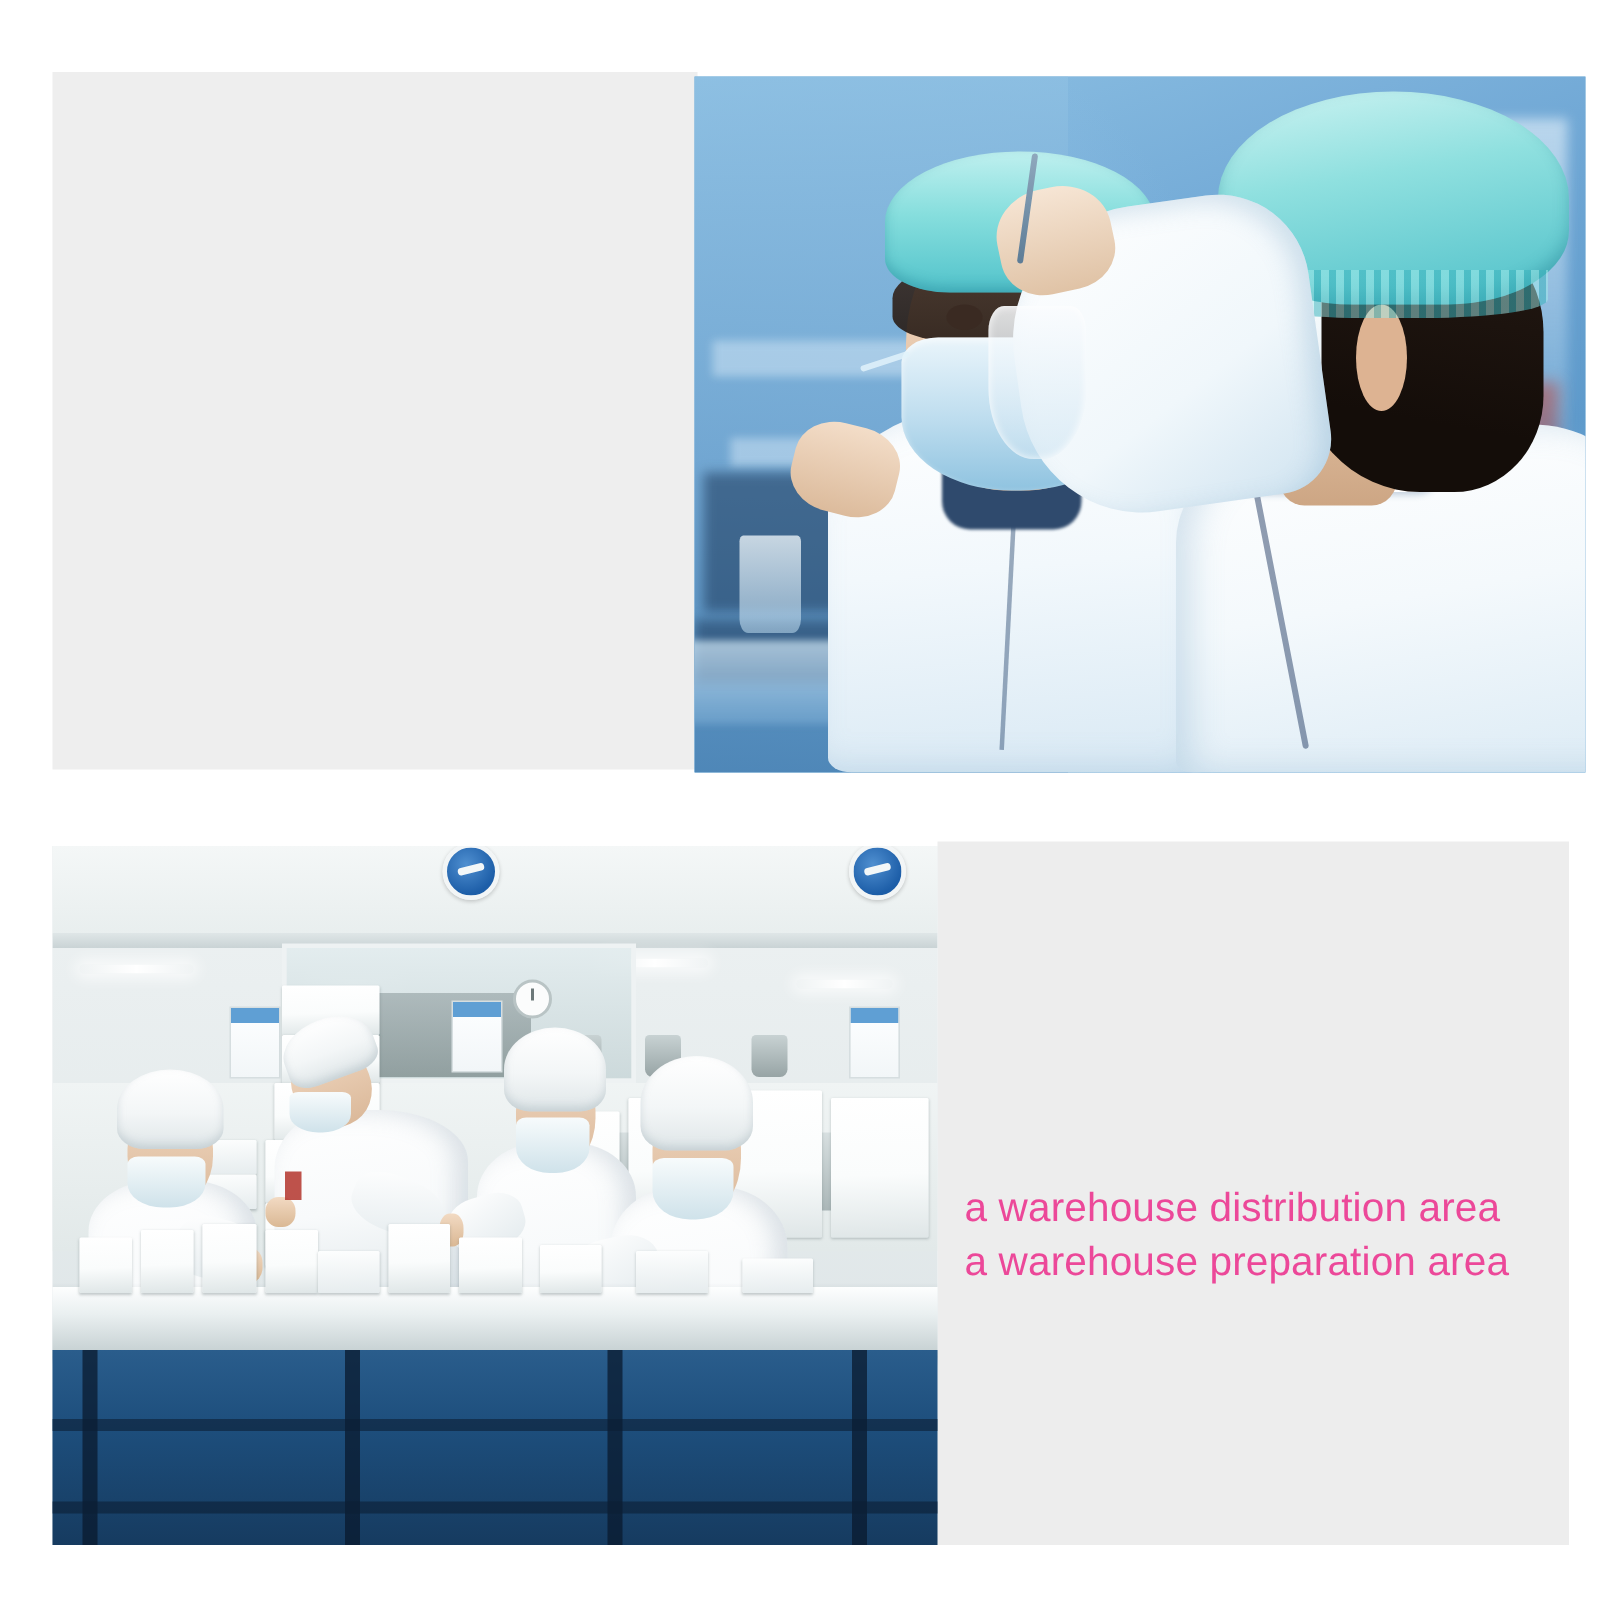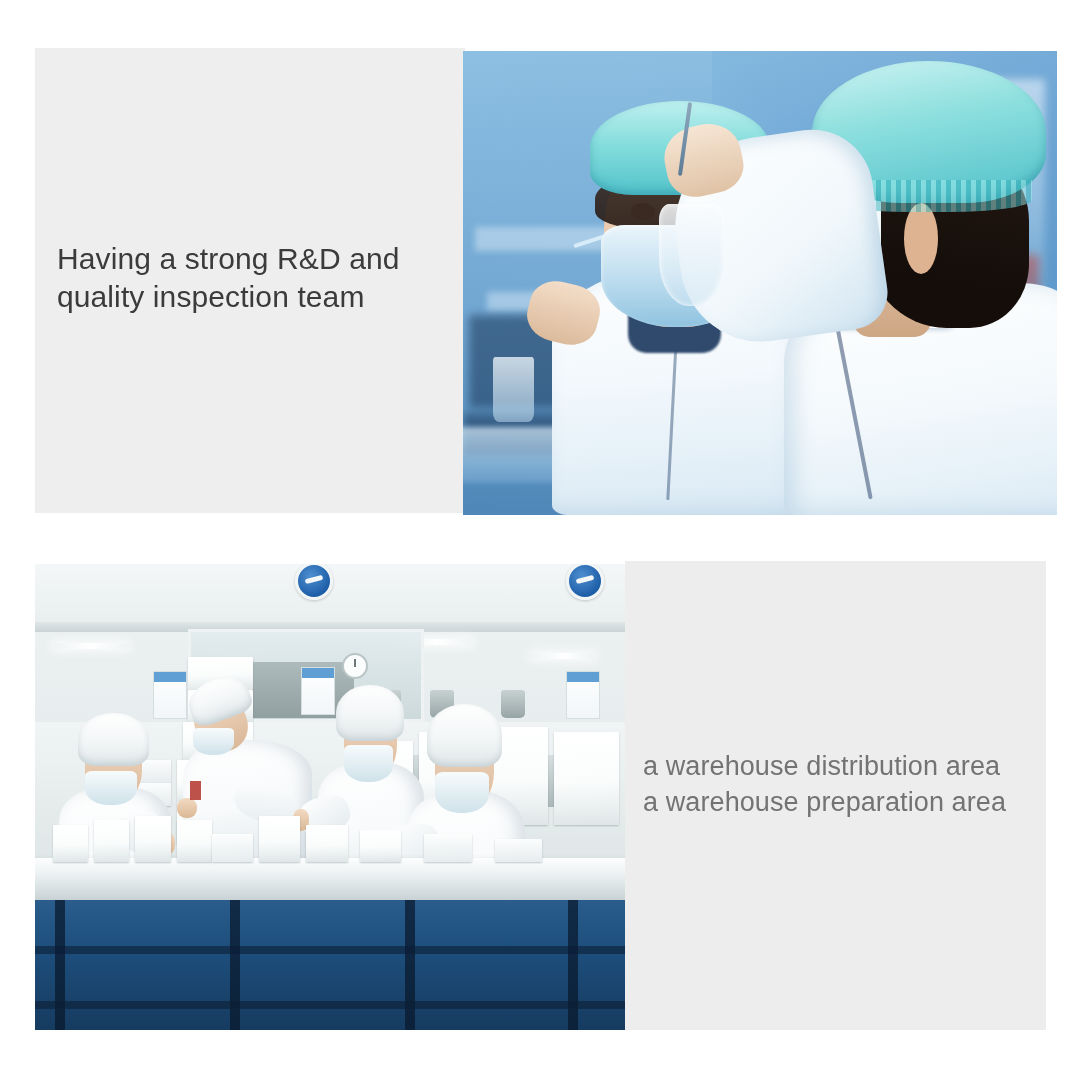--- a/index.html
+++ b/index.html
@@ -47,27 +47,27 @@
 
   
   .sec2-panel {
     position:absolute;
     left:625px; top:561px;
     width:421px; height:469px;
     background:#ededed;
   }
   .sec2-caption {
     position:absolute;
-    left:643px; top:749px;
+    left:643px; top:788px;
     width:405px;
     font-size:27px;
     font-weight:300;
     line-height:1.33;
     letter-spacing:0.1px;
-    color:#737373;
+    color:#ec4899;
     white-space:pre-line;
   }
 
   .sec2-photo {
     position:absolute;
     left:35px; top:564px;
     width:590px; height:466px;
     overflow:hidden;
     background:#e8ecee;
   }
@@ -394,22 +394,20 @@
     position:absolute; background:#b3342c; opacity:.85;
   }
 </style>
 </head>
 <body>
 
 <div class="canvas">
 
   <div class="sec1-panel"></div>
 
-  <div class="sec1-caption">Having a strong R&amp;D and
-quality inspection team</div>
 
   <div class="sec1-photo">
     <div class="ph lab-bg"></div>
     <div class="lab-wallpanel"></div>
 
     <div class="lab-shelf" style="left:2%;  top:38%; width:30%; height:5%;"></div>
     <div class="lab-shelf" style="left:4%;  top:52%; width:26%; height:4%;"></div>
     <div class="lab-dark" style="left:1%;  top:57%; width:28%; height:20%;"></div>
     <div class="lab-dark" style="left:0%;  top:78%; width:34%; height:9%;"></div>
     <div class="lab-counter"></div>

